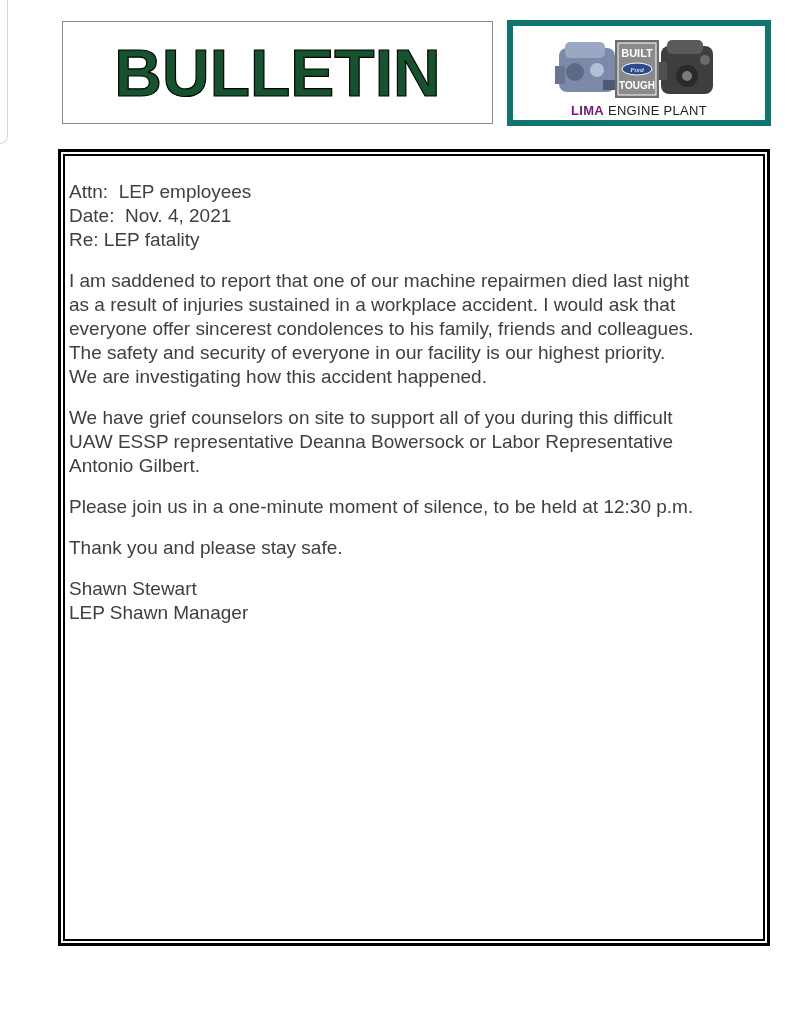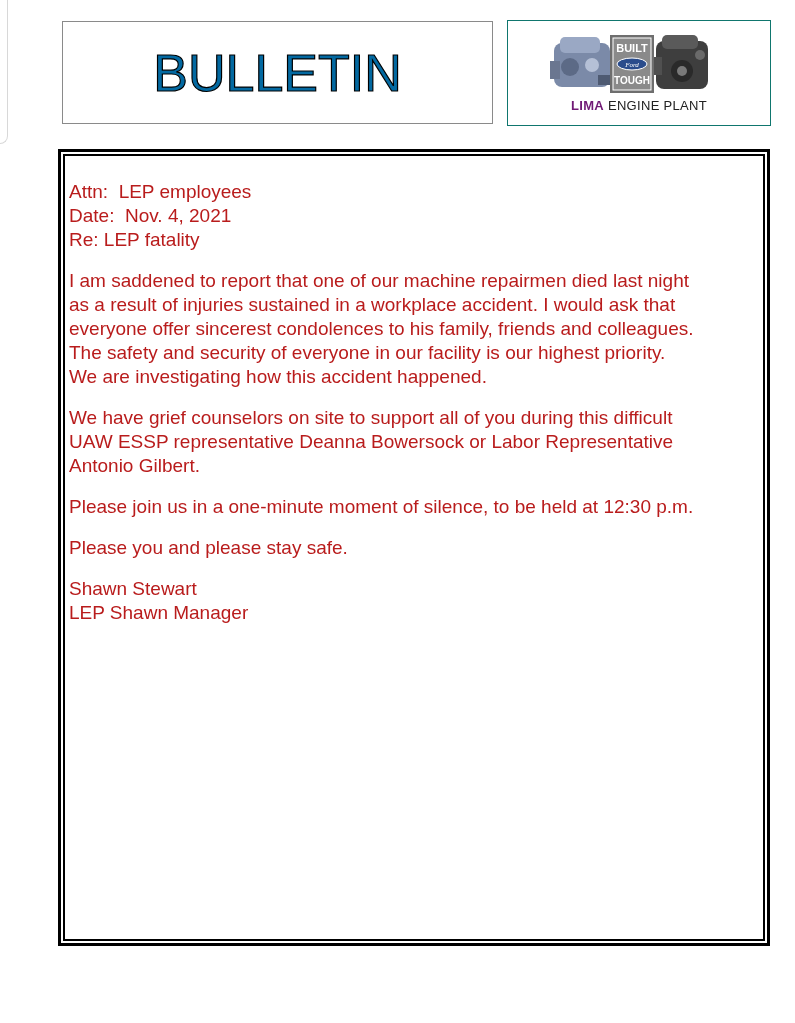--- a/index.html
+++ b/index.html
@@ -10,46 +10,46 @@
     .edge-artifact {
       position: absolute; left: -20px; top: -10px; width: 27px; height: 153px;
       border: 1px solid #d8d8d8; border-radius: 0 0 8px 0; border-left: none; border-top: none;
     }
     .title-box {
       position: absolute; left: 62px; top: 21px; width: 431px; height: 103px;
       border: 1px solid #8a8a8a; box-sizing: border-box;
       display: flex; align-items: center; justify-content: center;
     }
     .title-text {
-      font-family: "Liberation Sans", sans-serif; font-size: 52px; font-weight: 400;
-      color: #0369a1; letter-spacing: 0px; line-height: 1; -webkit-text-stroke: 1.2px #000;
+      font-family: "Liberation Sans", sans-serif; font-size: 66px; font-weight: 700;
+      color: #14532d; letter-spacing: 0px; line-height: 1; -webkit-text-stroke: 1.2px #000;
     }
     .logo-box {
       position: absolute; left: 507px; top: 20px; width: 264px; height: 106px;
-      border: 1px solid #0f766e; box-sizing: border-box;
+      border: 6px solid #0f766e; box-sizing: border-box;
     }
     .logo-graphic {
       position: absolute; left: 42px; top: 10px; width: 164px; height: 68px;
     }
     .logo-caption {
       position: absolute; left: 0; right: 0; top: 77px; text-align: center;
       font-size: 13px; color: #222; letter-spacing: 0.3px;
     }
     .logo-caption .strong { font-weight: 700; color: #701a75; }
     .frame {
       position: absolute; left: 58px; top: 149px; width: 712px; height: 797px;
       border: 3px solid #000; box-sizing: border-box;
     }
     .frame-inner {
       position: absolute; left: 2px; top: 2px; right: 2px; bottom: 2px;
       border: 2px solid #000; box-sizing: border-box;
     }
     .content {
       position: absolute; left: 69px; top: 180px; width: 700px;
-      font-size: 19px; line-height: 24px; color: #b91c1c;
+      font-size: 19px; line-height: 24px; color: #404040;
     }
     .content p { margin: 0; }
     .gap { height: 17px; }
     .header-line { white-space: pre; }
   </style>
 </head>
 <body>
 
 <div class="edge-artifact"></div>
 
@@ -111,19 +111,19 @@
   <div>
     <p>We have grief counselors on site to support all of you during this difficult</p>
     <p>UAW ESSP representative Deanna Bowersock or Labor Representative</p>
     <p>Antonio Gilbert.</p>
   </div>
   <div class="gap"></div>
   <div>
     <p>Please join us in a one-minute moment of silence, to be held at 12:30 p.m.</p>
   </div>
   <div class="gap"></div>
-  <p>Please you and please stay safe.</p>
+  <p>Thank you and please stay safe.</p>
   <div class="gap"></div>
   <div>
     <p>Shawn Stewart</p>
     <p>LEP Shawn Manager</p>
   </div>
 </div>
 
 </body></html>

